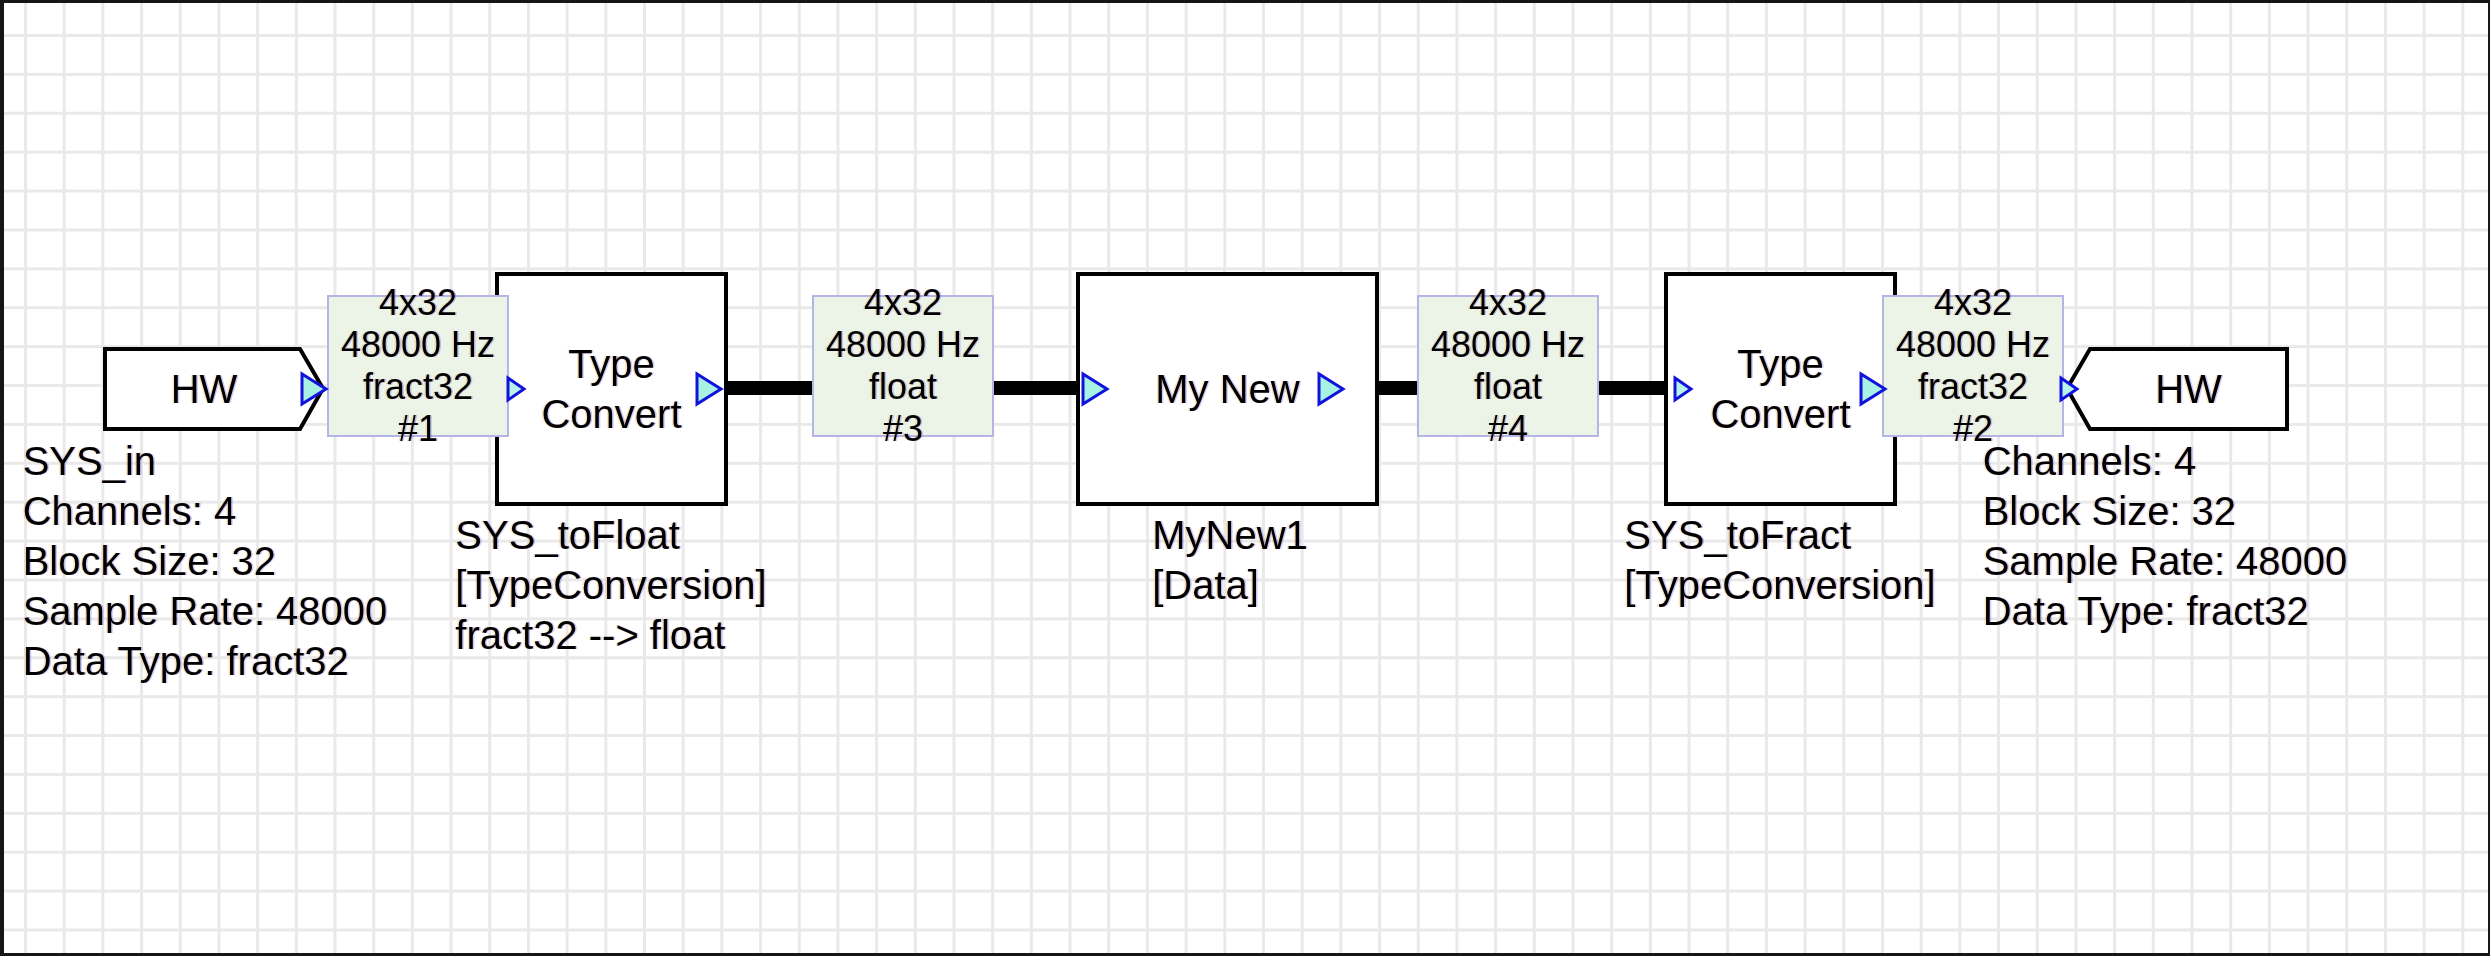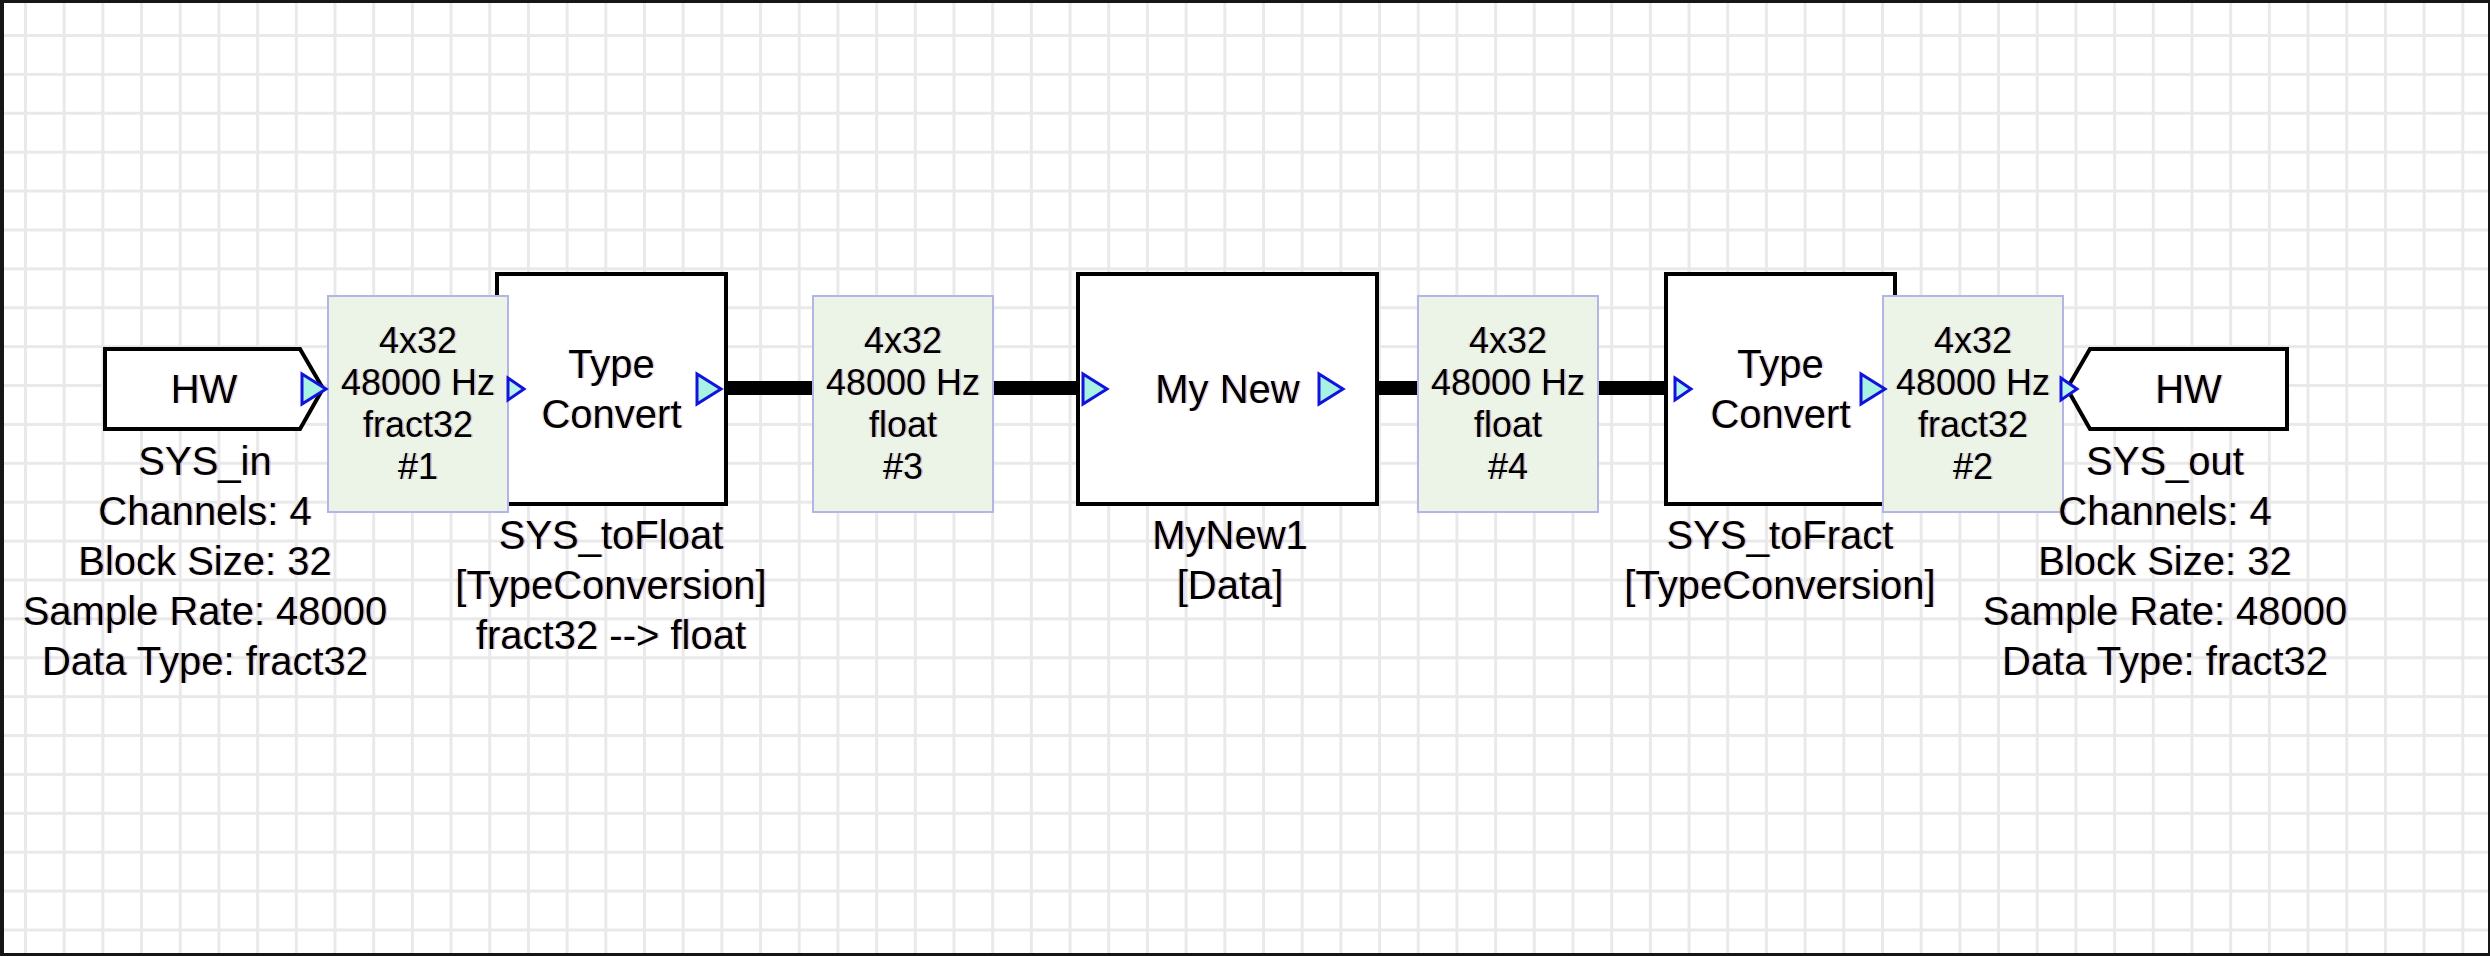--- a/index.html
+++ b/index.html
@@ -37,30 +37,30 @@
   .pent{position:absolute;z-index:3;}
   .pent polygon{fill:#ffffff;stroke:#000000;stroke-width:4;stroke-linejoin:miter;}
   .pentlabel{
     position:absolute;z-index:4;top:369px;height:40px;line-height:40px;
     font-size:40px;text-align:center;white-space:nowrap;
   }
 
   .wire{position:absolute;top:381px;height:14px;background:#000;z-index:2;}
 
   .wlabel{
-    position:absolute;top:295px;width:182px;height:218px;box-sizing:border-box;
+    position:absolute;top:295px;width:182px;height:142px;box-sizing:border-box;
     background:#ebf4e7;border:2px solid #b5b5e5;
     display:flex;flex-direction:column;align-items:center;justify-content:center;
     z-index:4;
   }
   .wlabel div{font-size:36px;line-height:42px;text-align:center;white-space:nowrap;}
 
   .caption{
     position:absolute;transform:translateX(-50%);
-    text-align:center;font-size:40px;line-height:50px;white-space:nowrap;
+    font-size:40px;line-height:50px;white-space:nowrap;
     z-index:4;
   }
 
   .port{position:absolute;z-index:5;}
   .port polygon{stroke:#1212dd;stroke-width:3;stroke-linejoin:miter;}
   .port.out polygon{fill:#a7f2e2;}
   .port.in polygon{fill:#b9f4ea;}
 </style>
 </head>
 <body>
@@ -146,21 +146,20 @@
     <div class="txt">48000 Hz</div>
     <div class="txt">fract32</div>
     <div class="txt">#2</div>
   </div>
 
   <svg class="pent" style="left:2061px;top:345px" width="230" height="88">
     <polygon points="6,43.5 29,4 226,4 226,84 29,84"></polygon>
   </svg>
   <div class="pentlabel txt" style="left:2090px;width:197px">HW</div>
   <div class="caption txt" style="left:2165px;top:436px">
-    <div>SYS_out</div>
     <div>Channels: 4</div>
     <div>Block Size: 32</div>
     <div>Sample Rate: 48000</div>
     <div>Data Type: fract32</div>
   </div>
 
   <svg class="port out" style="left:299px;top:369px" width="30" height="40">
     <polygon points="3,5 3,35 27,20"></polygon>
   </svg>
   <svg class="port in" style="left:505px;top:374px" width="26" height="30">

